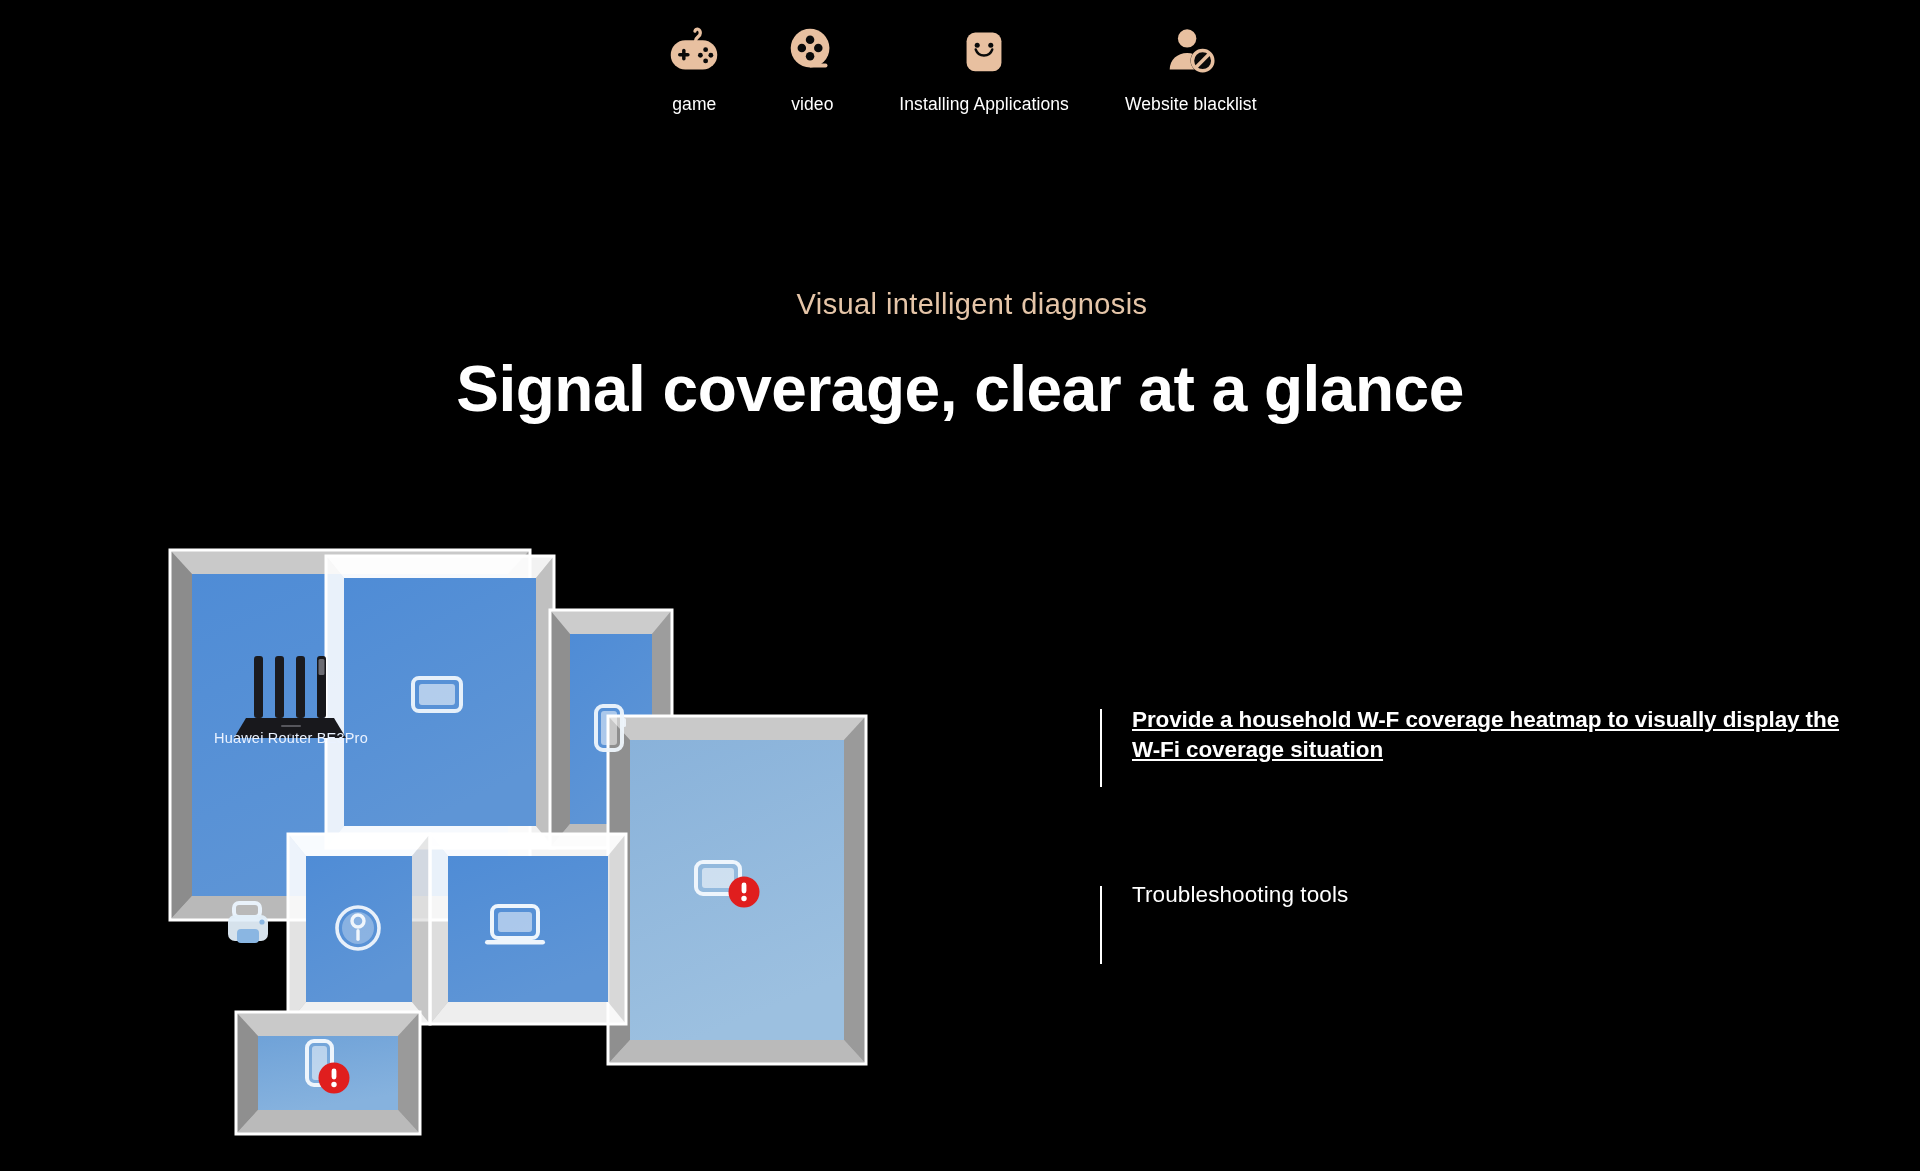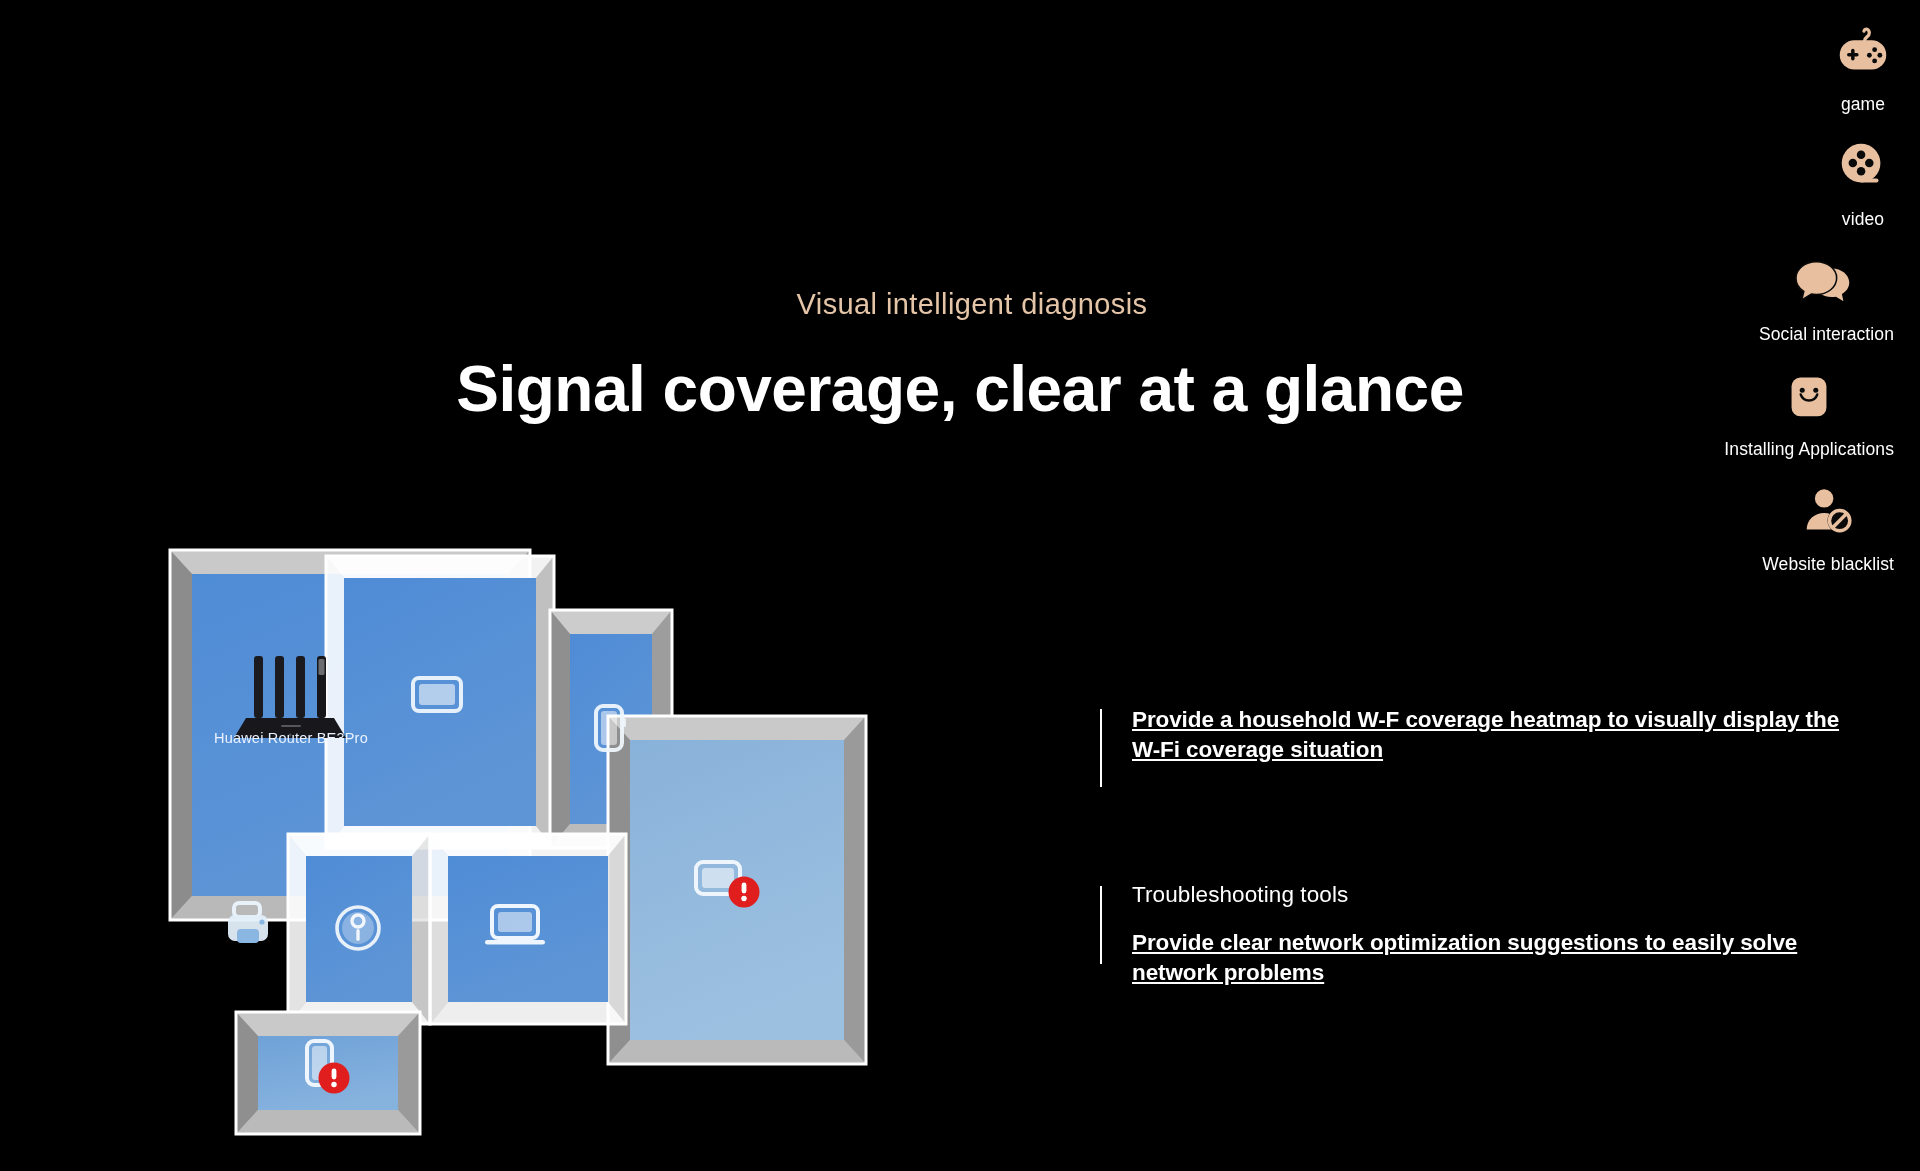--- a/index.html
+++ b/index.html
@@ -7,22 +7,21 @@
   body {
     width:1920px; height:1171px;
     font-family:"Liberation Sans", sans-serif;
     color:#fff; overflow:hidden; position:relative;
   }
 
   
   #icon-strip{
     position:absolute; top:18px; left:0; width:100%;
     display:flex; justify-content:center; align-items:flex-end;
-    gap:18px;
-    flex-direction:column;
+    gap:4px;
   }
   .icon-cell{
     display:flex; flex-direction:column; align-items:center;
     width:auto; padding:0 26px;
   }
   .icon-art{ height:66px; display:flex; align-items:center; justify-content:center; }
   .icon-label{
     margin-top:10px; font-size:17.5px; color:#fff; white-space:nowrap;
     letter-spacing:.1px;
   }
@@ -95,29 +94,20 @@
         <circle cx="30" cy="29" r="20" fill="#e8c0a0"></circle>
         <circle cx="30" cy="20.5" r="4.4" fill="#0a0a0a"></circle>
         <circle cx="21.5" cy="29" r="4.4" fill="#0a0a0a"></circle>
         <circle cx="38.5" cy="29" r="4.4" fill="#0a0a0a"></circle>
         <circle cx="30" cy="37.5" r="4.4" fill="#0a0a0a"></circle>
       </svg>
     </div>
     <div class="icon-label">video</div>
   </div>
 
-  <div class="icon-cell">
-    <div class="icon-art">
-      <svg width="66" height="62" viewBox="0 0 68 64">
-        <path d="M40 19c10 0 18 6.5 18 14.5 0 5-3 9.3-7.6 11.9l1.6 7.4-7.7-4.6a24 24 0 0 1-4.3.4c-10 0-18-6.5-18-14.6S30 19 40 19z" fill="#e8c0a0"></path>
-        <path d="M24 12c11.6 0 21 7.6 21 17 0 9.4-9.4 17-21 17a27 27 0 0 1-5.1-.5L9 51.5l2.1-8.7C6 39.7 3 35.6 3 29 3 19.6 12.4 12 24 12z" fill="#e8c0a0" stroke="#0a0a0a" stroke-width="1.6"></path>
-      </svg>
-    </div>
-    <div class="icon-label">Social interaction</div>
-  </div>
 
 
   <div class="icon-cell">
     <div class="icon-art">
       <svg width="62" height="62" viewBox="0 0 64 64">
         <rect x="14" y="13" width="36" height="40" rx="9" fill="#e8c0a0"></rect>
         <circle cx="25" cy="26" r="2.6" fill="#0a0a0a"></circle>
         <circle cx="39" cy="26" r="2.6" fill="#0a0a0a"></circle>
         <path d="M23.5 30.5a9 9 0 0 0 17 0" fill="none" stroke="#0a0a0a" stroke-width="2.6" stroke-linecap="round"></path>
       </svg>
@@ -306,16 +296,15 @@
 <div id="features">
 
   <div class="feature">
     <span class="feat-bar"></span>
     <div class="feat-desc">Provide a household W-F coverage heatmap to visually display the W-Fi coverage situation</div>
   </div>
 
   <div class="feature">
     <span class="feat-bar"></span>
     <div class="feat-title">Troubleshooting tools</div>
-    <div class="feat-desc">Provide clear network optimization suggestions to easily solve network problems</div>
   </div>
 
 </div>
 
 </body></html>

